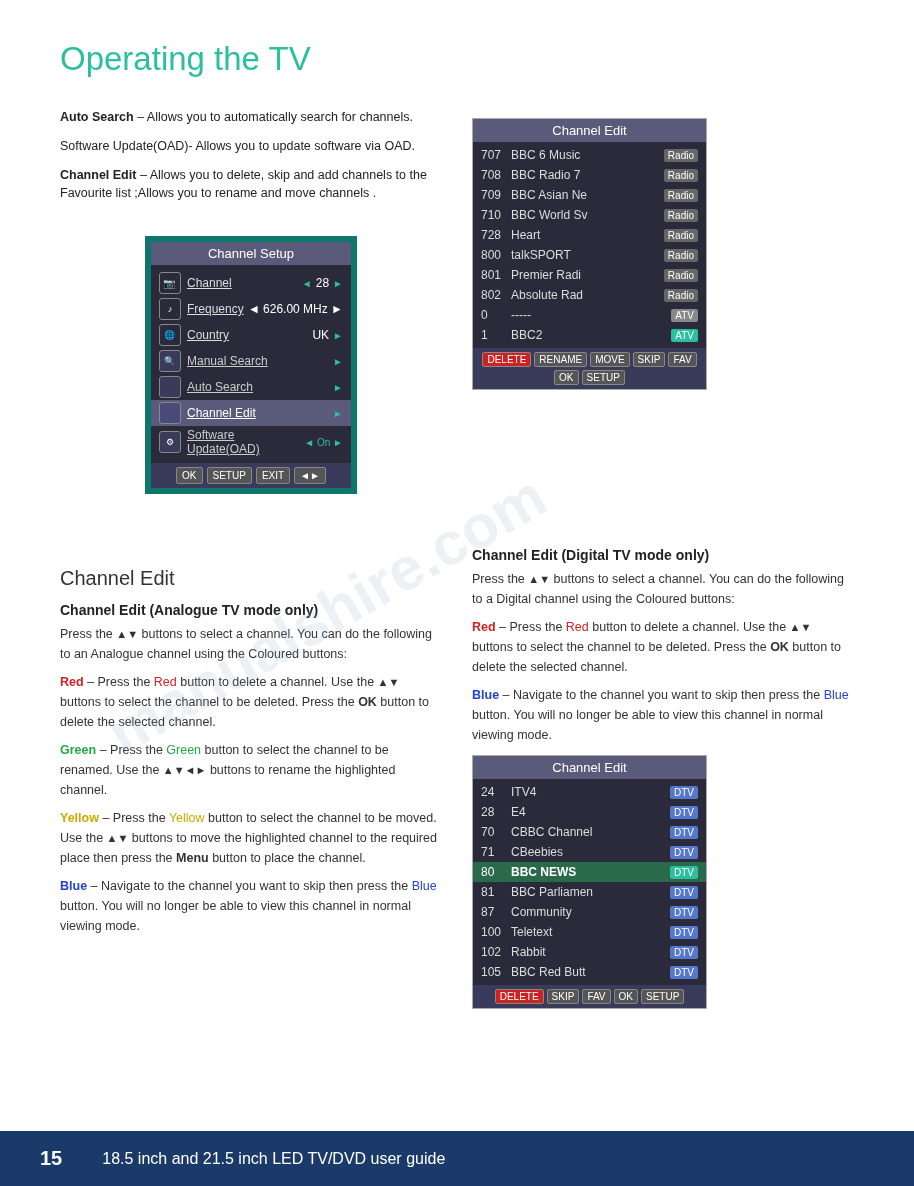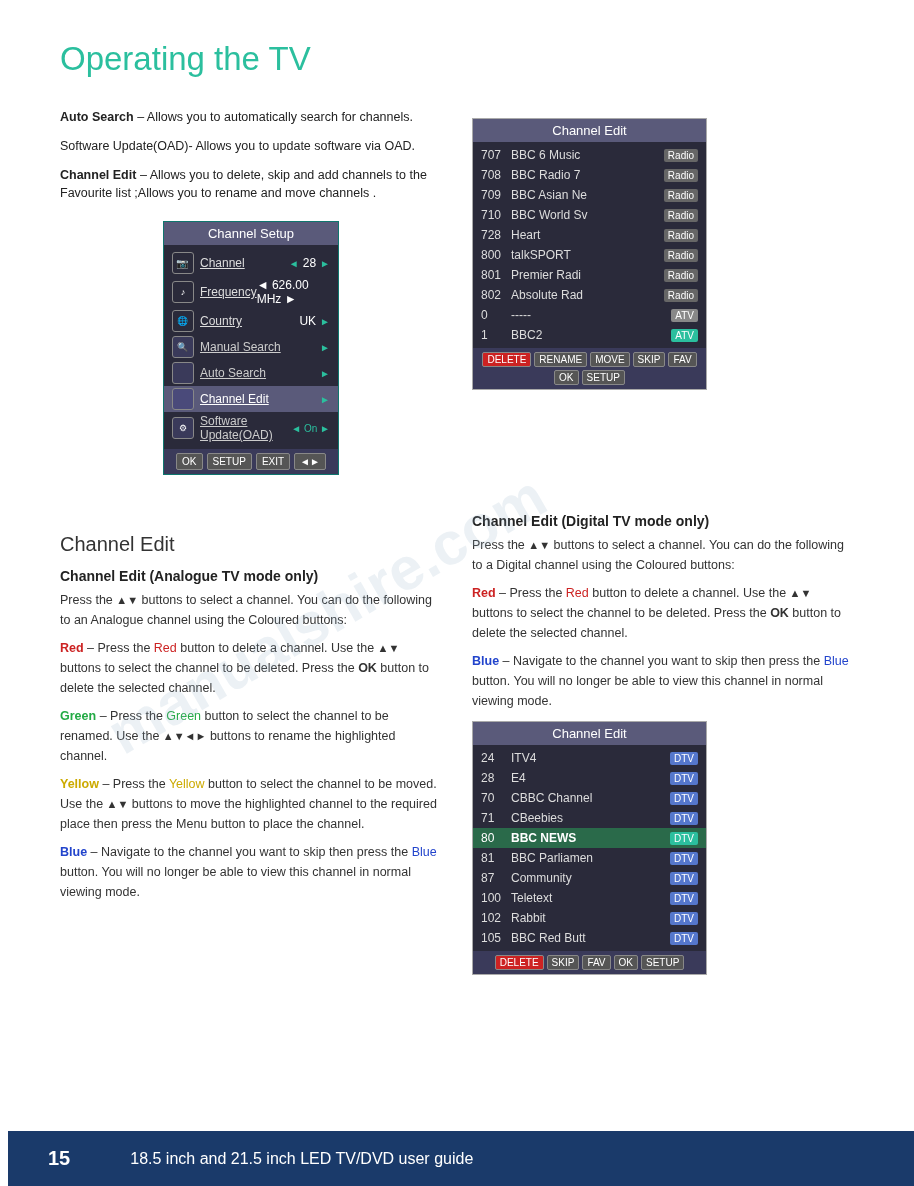--- a/index.html
+++ b/index.html
@@ -45,25 +45,25 @@
       font-size: 12.5px;
       line-height: 1.5;
     }
 
     .intro-text b {
       font-weight: bold;
     }
 
     
     .channel-setup-box {
-      border: 1px solid #0f766e;
+      border: 6px solid #0f766e;
       background: #2a2a3a;
       color: #fff;
-      width: 176px;
-      margin: 18px auto;
+      width: 212px;
+      margin: 33px auto;
       font-size: 12px;
     }
 
     .cs-title {
       background: #5a5a7a;
       text-align: center;
       padding: 4px 8px;
       font-size: 13px;
       color: #fff;
     }
@@ -257,37 +257,36 @@
       line-height: 1.6;
       margin-bottom: 8px;
       color: #333;
     }
 
     .body-text .red { color: #cc2222; }
     .body-text .green { color: #22aa44; }
     .body-text .yellow { color: #ccaa00; }
     .body-text .blue { color: #2244cc; }
     .body-text .ok-bold { font-weight: bold; }
-    .body-text .menu-bold { font-weight: normal; }
+    .body-text .menu-bold { font-weight: bold; }
 
     .arrow-symbol { font-size: 11px; }
 
     
     .page-footer {
       position: absolute;
       bottom: 0;
-      left: 8px;
+      left: 0;
       right: 0;
       height: 55px;
       background: #1a3a6a;
       display: flex;
       align-items: center;
       padding: 11px 40px;
       color: #fff;
-      gap: 20px;
     }
 
     .footer-page-num {
       font-size: 20px;
       font-weight: bold;
       margin-right: 40px;
     }
 
     .footer-text {
       font-size: 16px;

